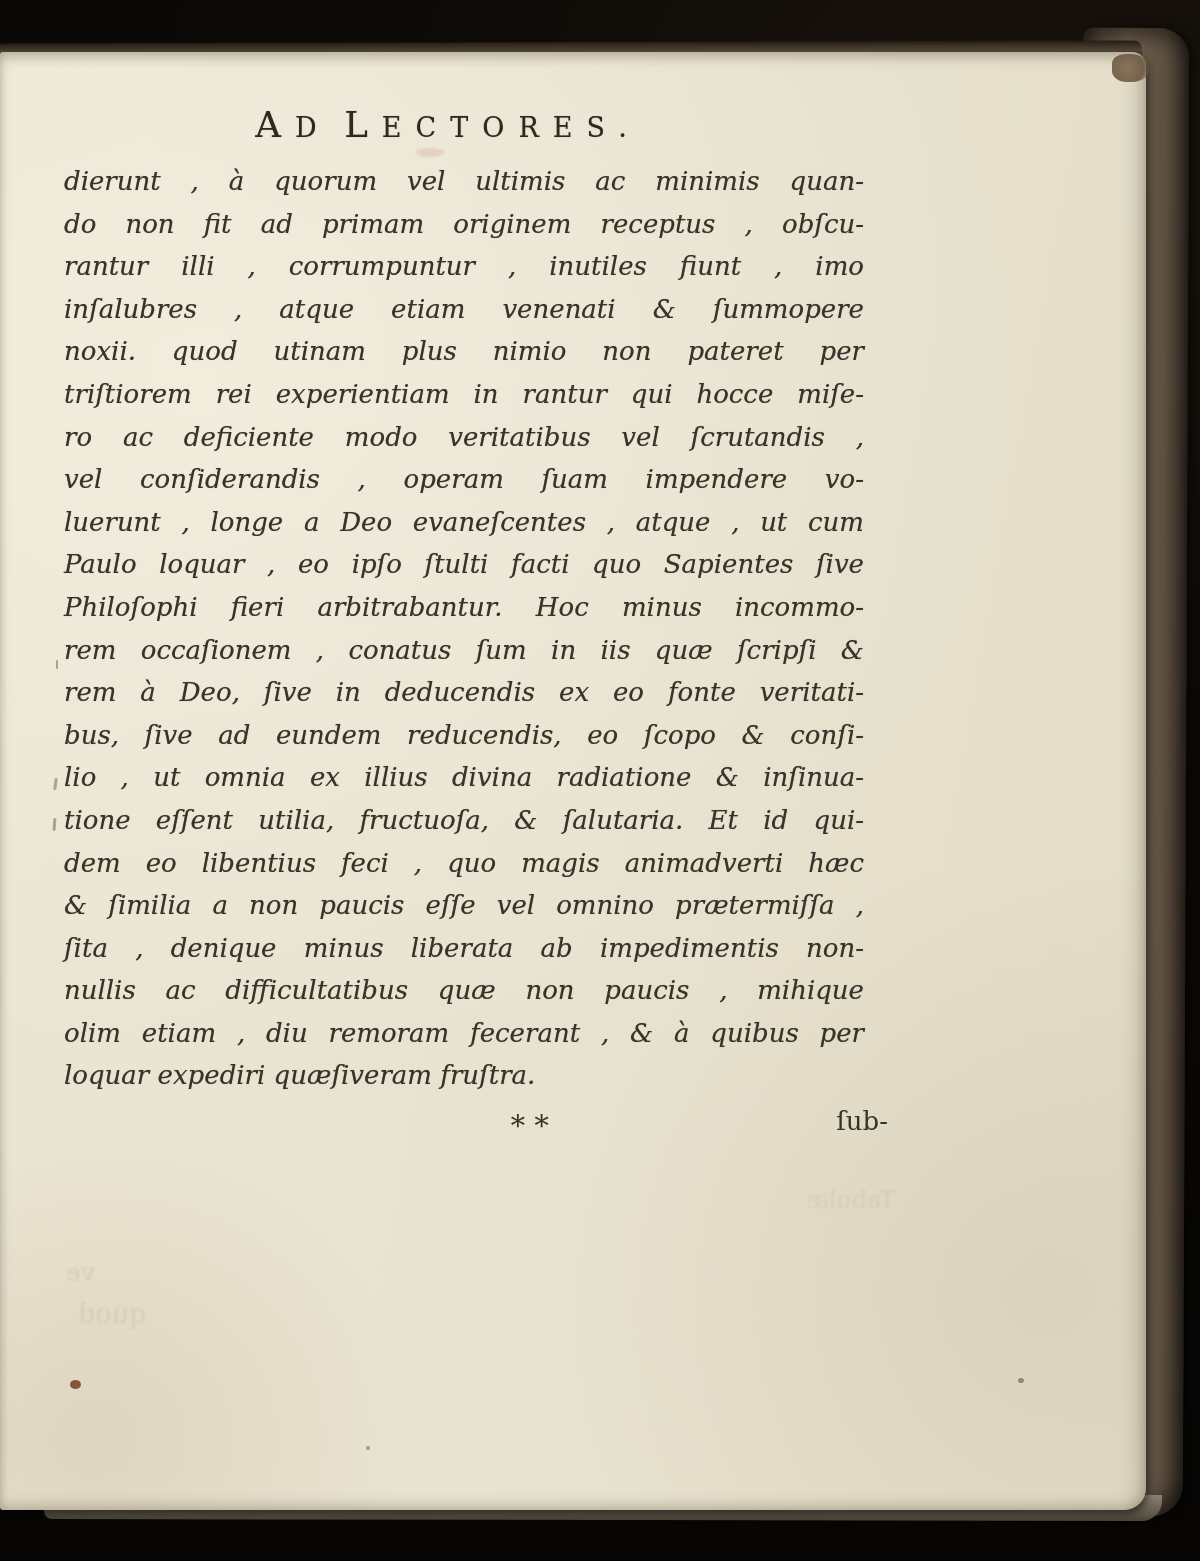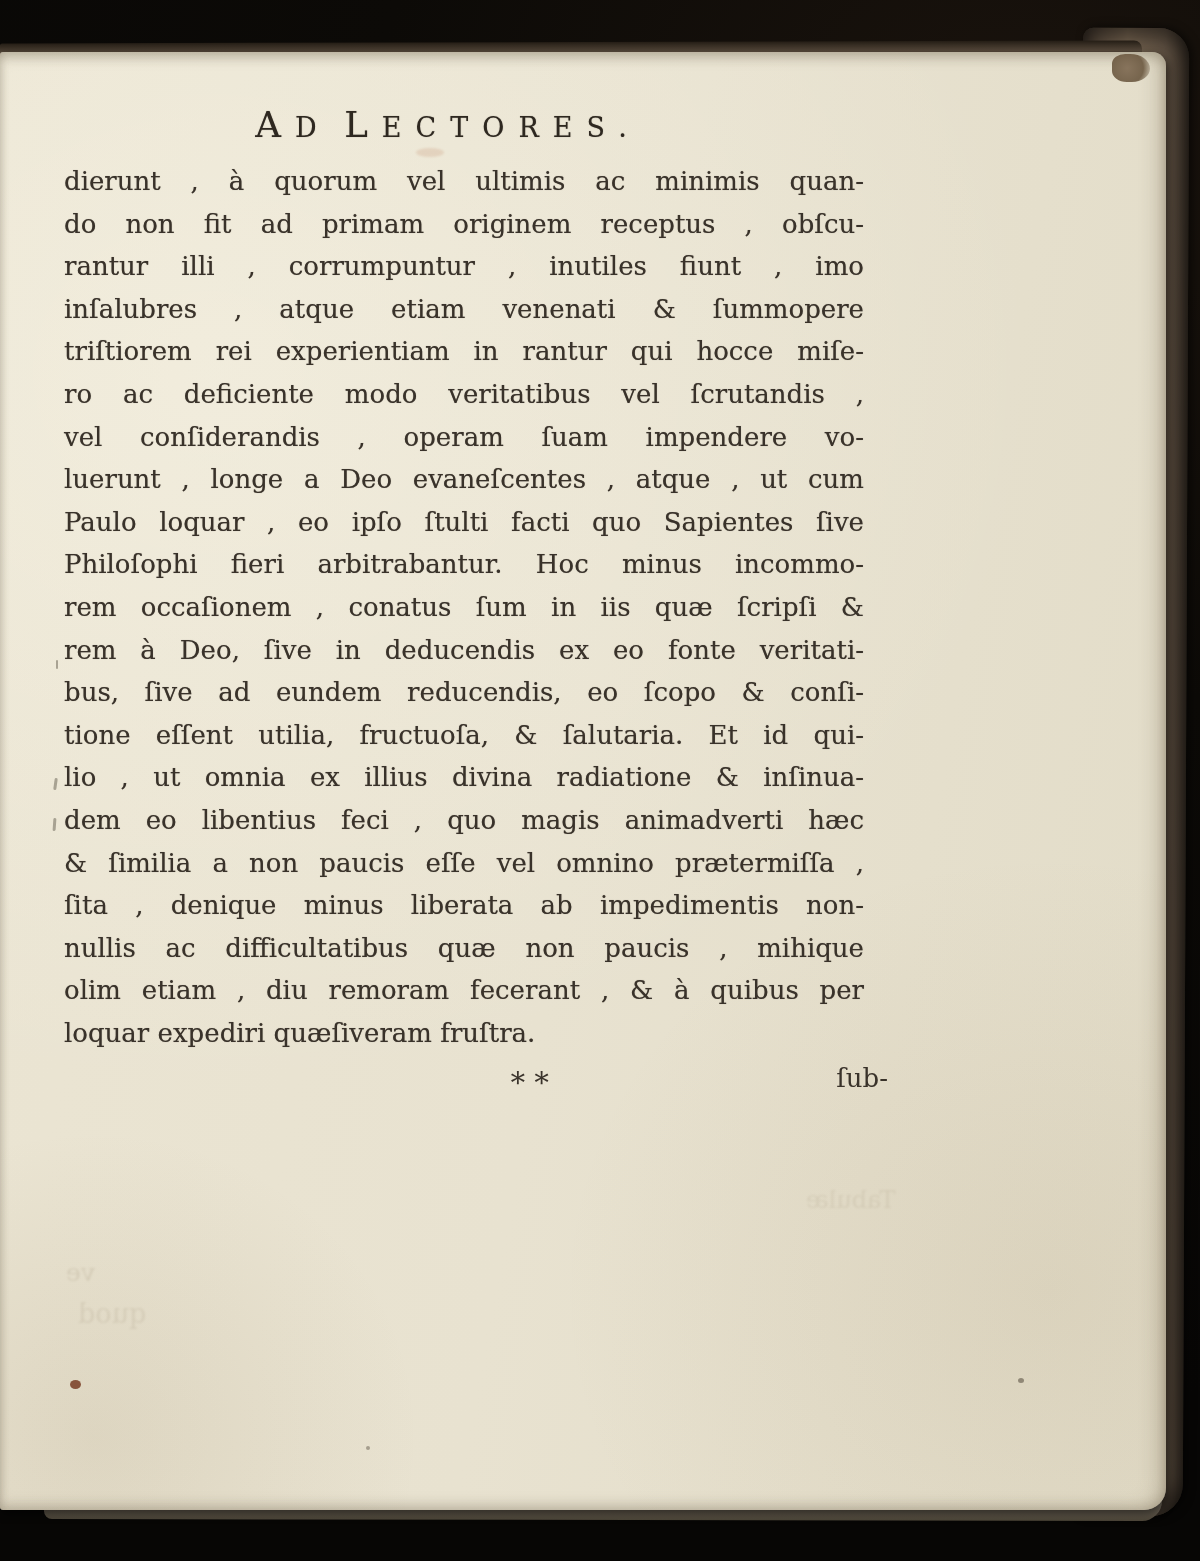--- a/index.html
+++ b/index.html
@@ -39,40 +39,39 @@
       radial-gradient(130% 90% at 18% 22%, rgba(255,252,240,.35) 0%, rgba(255,252,240,0) 55%),
       radial-gradient(70% 50% at 90% 85%, rgba(140,115,75,.10) 0%, rgba(140,115,75,0) 60%),
       radial-gradient(40% 30% at 8% 95%, rgba(130,110,70,.12) 0%, rgba(130,110,70,0) 70%),
       linear-gradient(100deg,#ebe5d3 0%,#e8e2d0 50%,#e2dcc8 100%);
     border-radius:3px 14px 22px 3px;
     box-shadow:
       inset -9px 0 18px rgba(100,85,60,.25),
       inset 0 6px 10px rgba(75,63,45,.20),
       inset 0 -5px 10px rgba(75,63,45,.14),
       2px 4px 8px rgba(0,0,0,.55);
-    padding-left: 20px;
   }
   .corner-wear{
     position:absolute;left:1112px;top:2px;width:38px;height:28px;
     background:radial-gradient(circle at 40% 50%, #7d6850 0%, #6a573f 60%, rgba(106,87,63,0) 100%);
     border-radius:40% 60% 55% 45%;opacity:.9;
   }
 
   
   .text-block{position:absolute;left:64px;top:50px;width:800px;color:#39322a;}
   .title{
     text-align:center;line-height:46px;height:46px;font-size:27px;color:#2e2820;
     letter-spacing:.52em;transform:translateX(-16px);
     text-shadow:0 0 1px rgba(46,40,32,.45);
   }
   .tpart{display:inline-block;}
   .tpart::first-letter{font-size:1.32em;}
   .tpart + .tpart{margin-left:.5em;}
 
-  .lines{margin-top:12px;}
+  .lines{margin-top:12px;font-style:italic;}
   .line{
     height:42.6px;line-height:42.6px;font-size:26px;
     text-align:justify;text-align-last:justify;
     white-space:normal;
     text-shadow:0 0 .7px rgba(57,50,42,.55);
   }
   .line.end{text-align-last:left;}
   .line.indent{text-indent:64px;}
 
   .catch-row{position:relative;height:44px;}
@@ -116,31 +115,32 @@
     <div class="text-block">
       <div class="title">
         <span class="tpart">AD</span><span class="tpart">LECTORES.</span>
       </div>
 
       <div class="lines">
         <div class="line">dierunt , à quorum vel ultimis ac minimis quan-</div>
         <div class="line">do non fit ad primam originem receptus , obſcu-</div>
         <div class="line">rantur illi , corrumpuntur , inutiles fiunt , imo</div>
         <div class="line">inſalubres , atque etiam venenati &amp; ſummopere</div>
+        <div class="line">noxii.  quod utinam plus nimio non pateret per</div>
         <div class="line">triſtiorem rei experientiam in rantur qui hocce miſe-</div>
         <div class="line">ro ac deficiente modo veritatibus vel ſcrutandis ,</div>
         <div class="line">vel conſiderandis , operam ſuam impendere vo-</div>
         <div class="line">luerunt , longe a Deo evaneſcentes , atque , ut cum</div>
         <div class="line">Paulo loquar , eo ipſo ſtulti facti quo Sapientes ſive</div>
         <div class="line">Philoſophi fieri arbitrabantur.  Hoc minus incommo-</div>
         <div class="line">rem occaſionem , conatus ſum in iis quæ ſcripſi &amp;</div>
         <div class="line">rem à Deo, ſive in deducendis ex eo fonte veritati-</div>
         <div class="line">bus, ſive ad eundem reducendis, eo ſcopo &amp; conſi-</div>
+        <div class="line">lio , ut omnia ex illius divina radiatione &amp; inſinua-</div>
         <div class="line">tione eſſent utilia, fructuoſa, &amp; ſalutaria.  Et id qui-</div>
-        <div class="line">lio , ut omnia ex illius divina radiatione &amp; inſinua-</div>
         <div class="line">dem eo libentius feci , quo magis animadverti hæc</div>
         <div class="line">&amp; ſimilia a non paucis eſſe vel omnino prætermiſſa ,</div>
         <div class="line">ſita , denique minus liberata ab impedimentis non-</div>
         <div class="line">nullis ac difficultatibus quæ non paucis , mihique</div>
         <div class="line">olim etiam , diu remoram fecerant , &amp; à quibus per</div>
         <div class="line end">loquar expediri quæſiveram fruſtra.</div>
       </div>
 
       <div class="catch-row">
         <span class="sig">∗∗</span>

